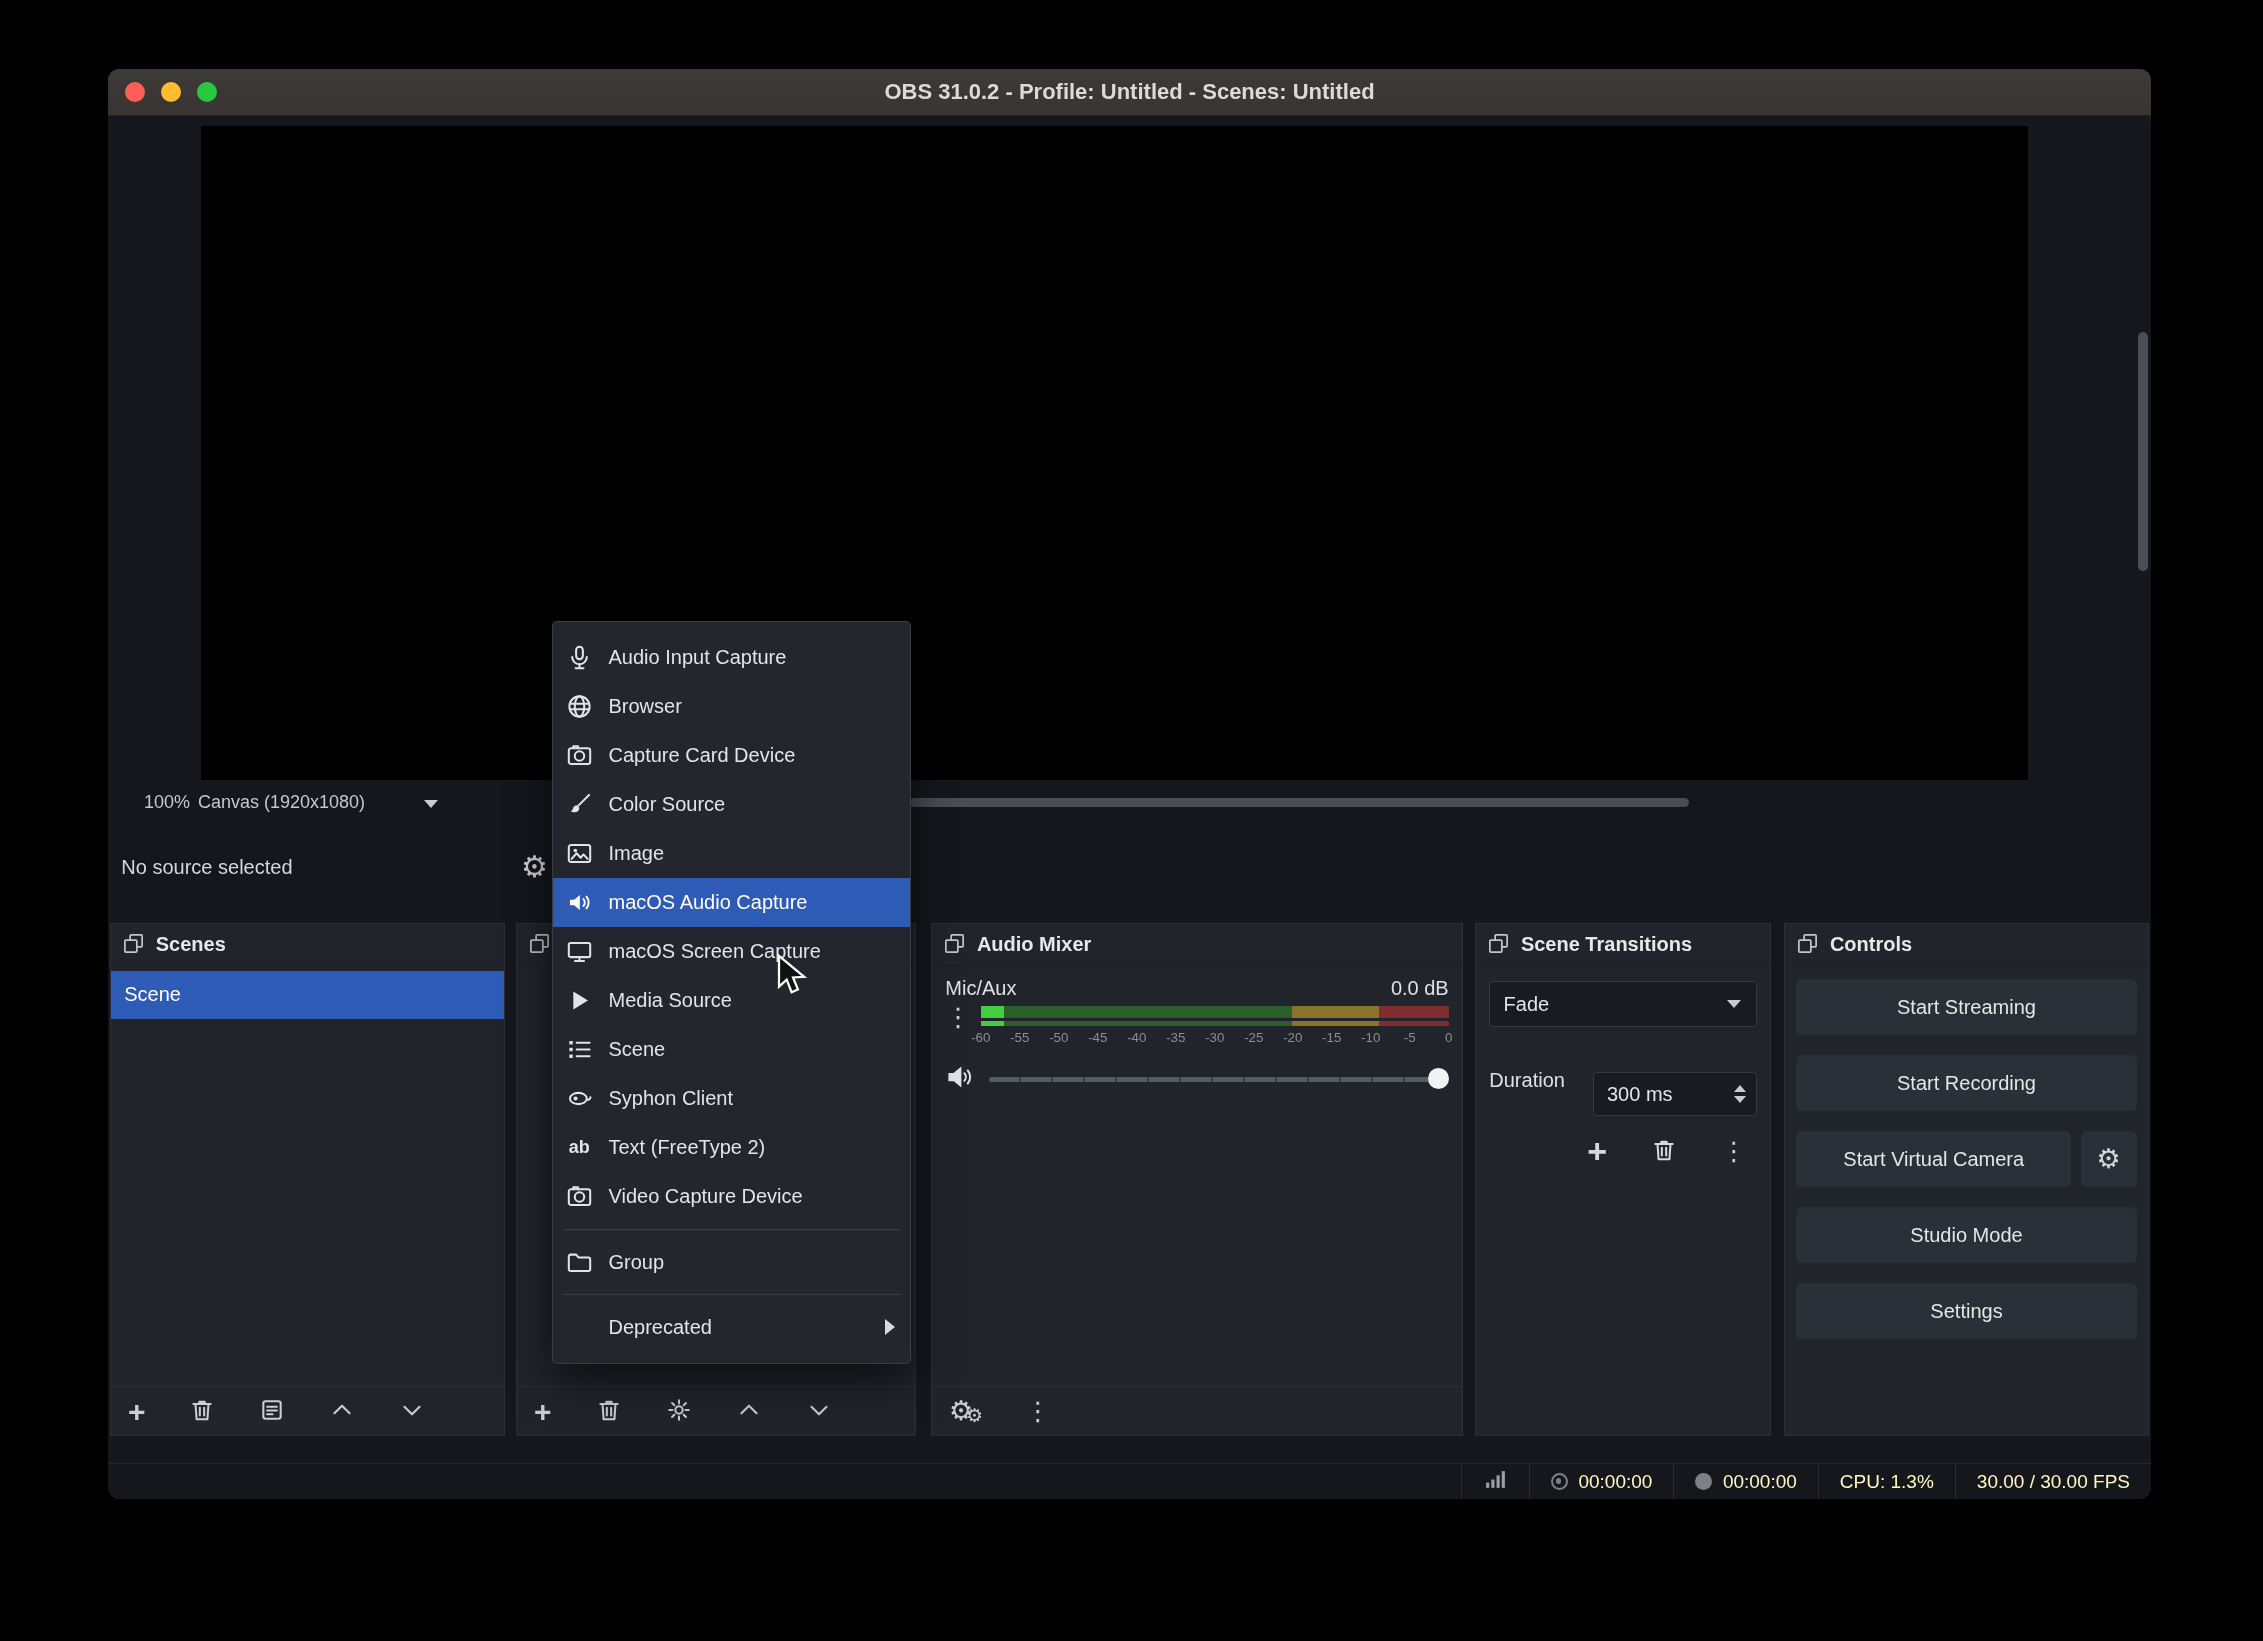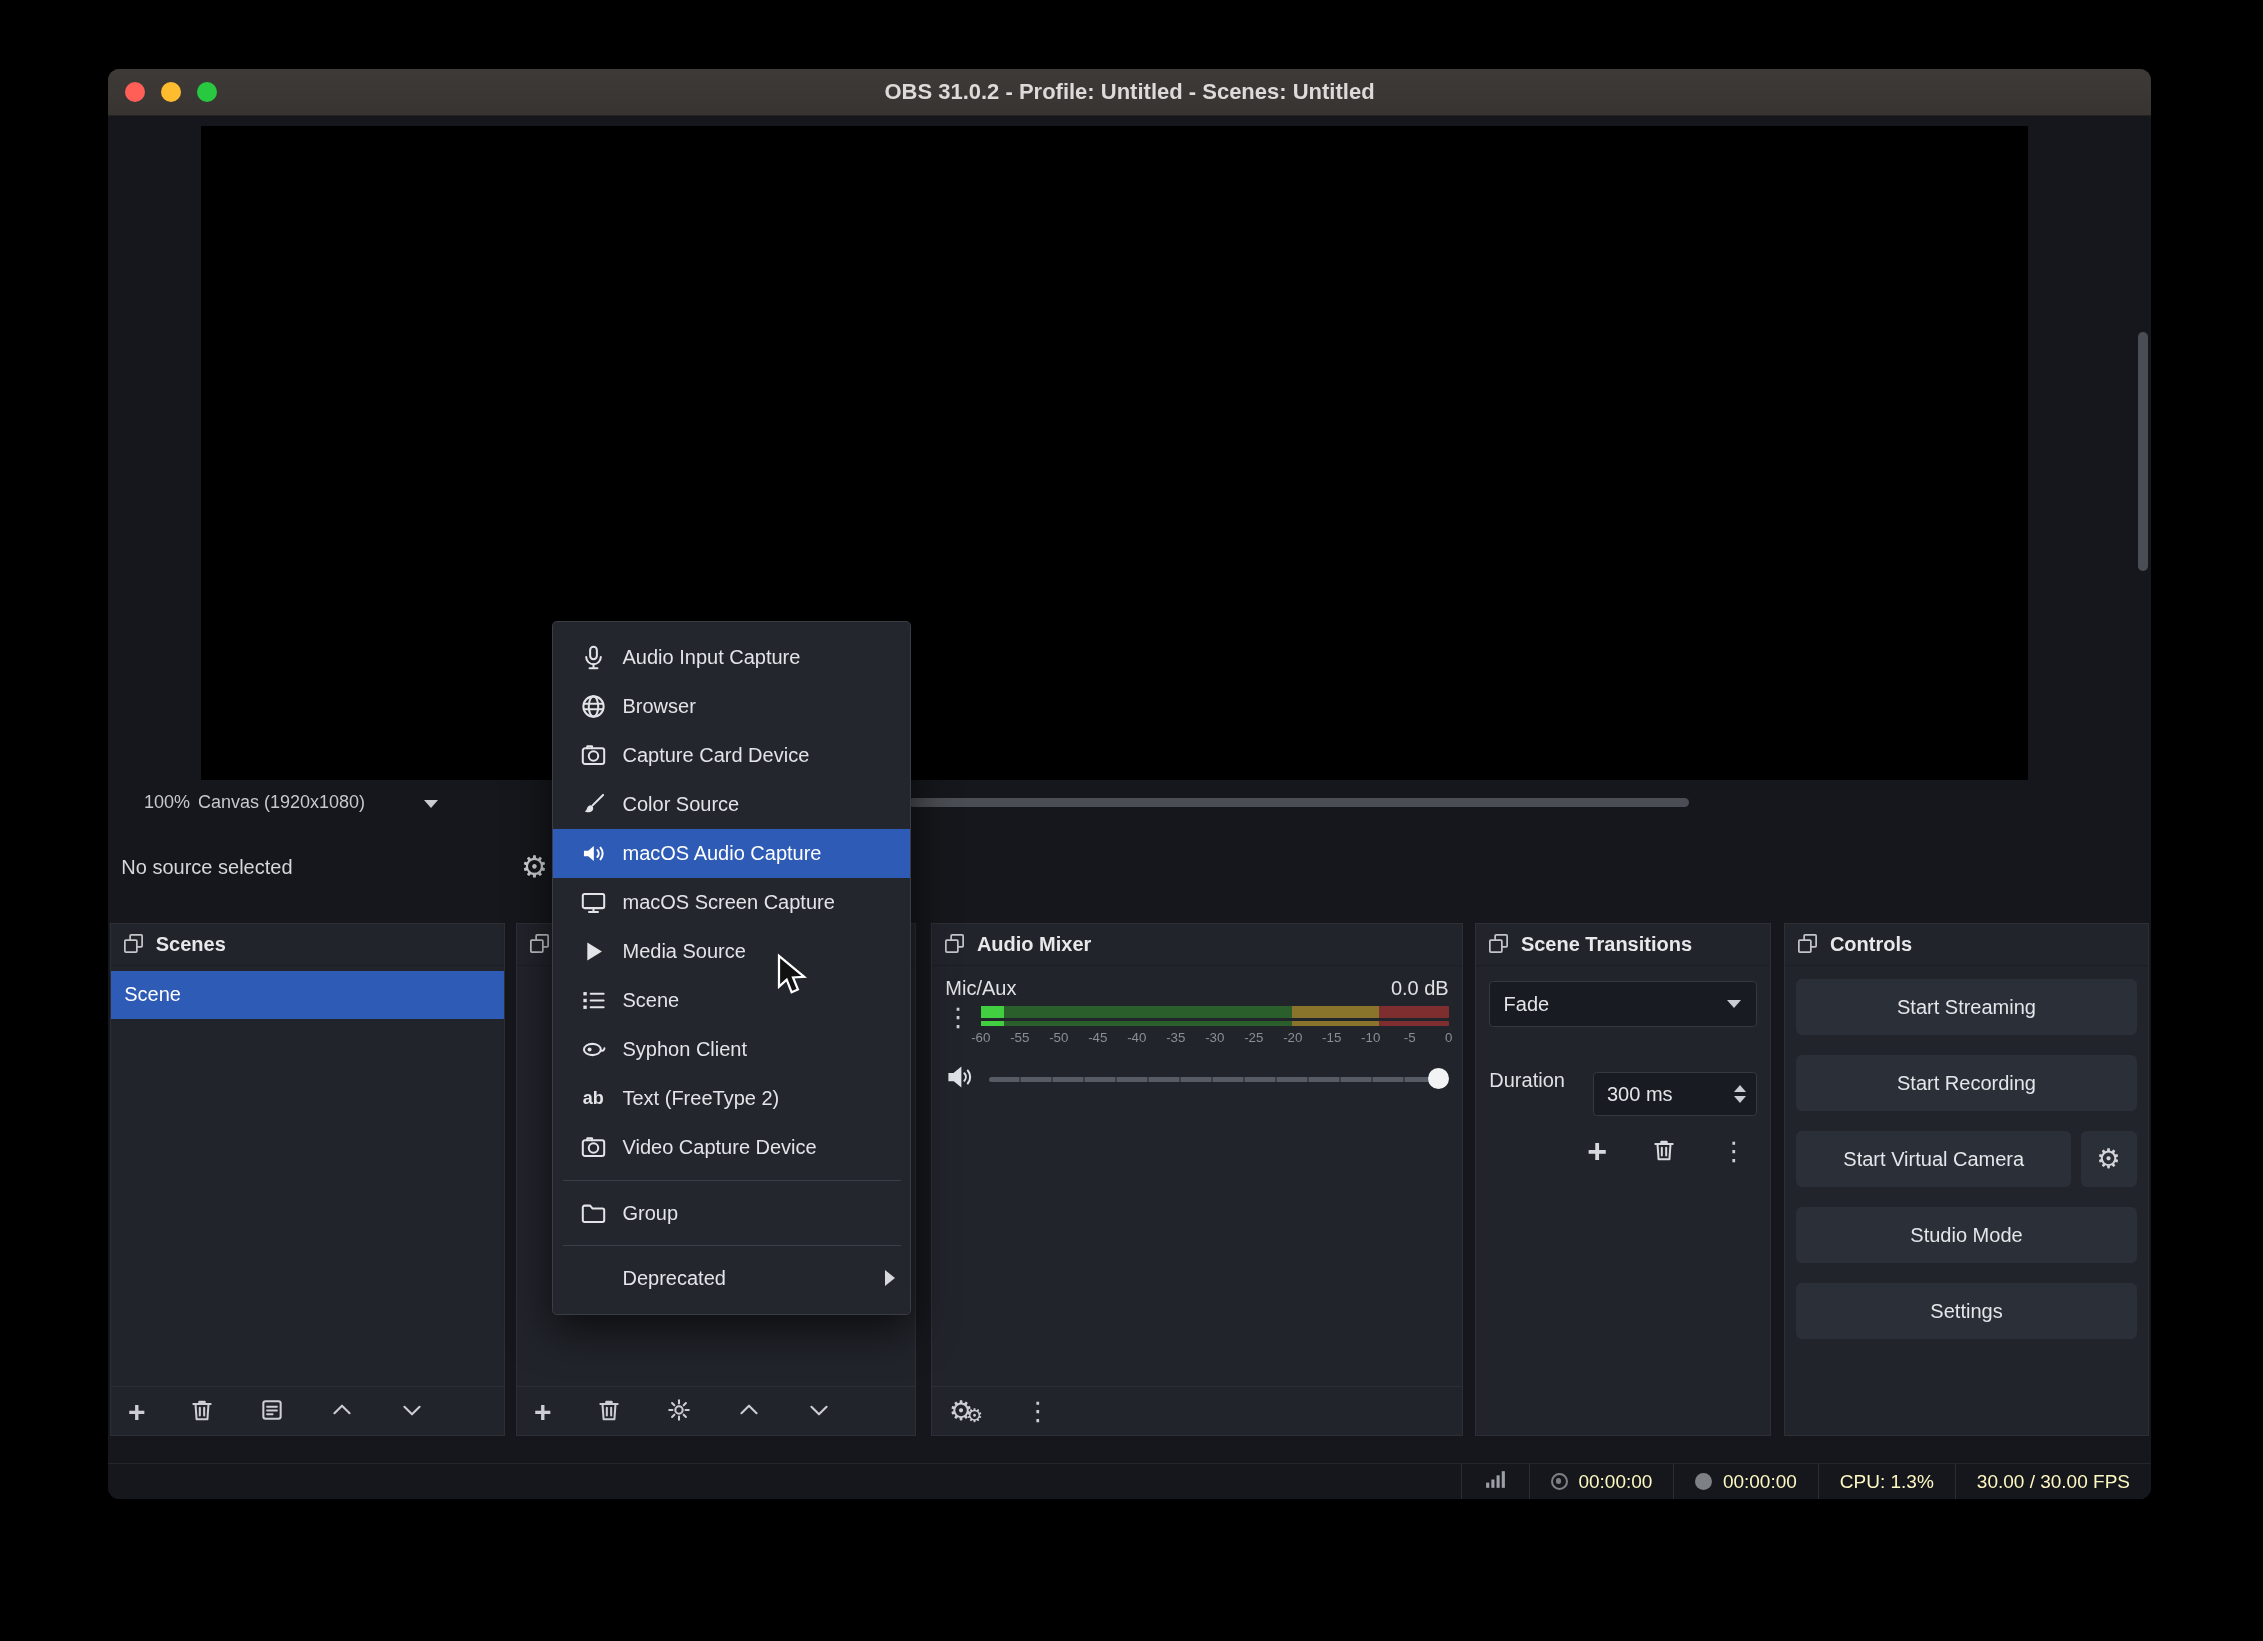--- a/index.html
+++ b/index.html
@@ -100,21 +100,21 @@
   .btn { height:56px; background:#2b2f37; border-radius:5.7px; display:flex; align-items:center; justify-content:center;
          font-size:20px; color:#e4e6e9; }
   .vcam-row { display:flex; gap:9.5px; }
   .vcam-row .btn.main { flex:1; }
   .btn.square { width:56px; font-size:27px; color:#d3d5d9; }
 
   
   .context-menu { position:absolute; left:444px; top:505px; width:359px; background:#23262d;
                   border:1px solid #3a3d45; border-radius:4.8px; padding:11.4px 0;
                   box-shadow:0 15px 44px rgba(0,0,0,.65); z-index:30; }
-  .menu-item { height:49px; display:flex; align-items:center; gap:15px; padding:0 15px 0 26px; font-size:20px; color:#e2e4e8; }
+  .menu-item { height:49px; display:flex; align-items:center; gap:15px; padding:0 15px 0 12px; font-size:20px; color:#e2e4e8; }
   .menu-item.selected { background:#2d5bb5; color:#fff; }
   .mi-icon { width:28.5px; height:28.5px; display:flex; align-items:center; justify-content:center; flex:0 0 28.5px; }
   .mi-icon svg { width:27px; height:27px; stroke:currentColor; fill:none; stroke-width:1.8; stroke-linecap:round; stroke-linejoin:round; }
   .mi-ab { font-size:18px; font-weight:bold; color:currentColor; }
   .menu-sep { height:1px; background:#3a3e46; margin:7.6px 9.5px; }
   .submenu-arrow { margin-left:auto; width:0; height:0; border-top:8.6px solid transparent; border-bottom:8.6px solid transparent; border-left:10.5px solid #d6d8dc; }
 
   .cursor { position:absolute; left:666px; top:837px; z-index:40; }
 
   
@@ -395,20 +395,30 @@
         </div>
         <div class="menu-item">
           <span class="mi-icon">
             <svg viewBox="0 0 24 24">
                 <path d="M20.5 3.5L11.2 12.8"></path>
                 <path fill="currentColor" stroke="none" d="M10.8 13.2c1.3 1.2 1.3 3.3 0 4.5-1.6 1.5-5 1.7-6.5.2 1.9-.5 1.5-2.4 2.5-3.7 1-1.4 2.8-2.2 4-1z"></path>
               </svg>
           </span>
           <span>Color Source</span>
         </div>
+        <div class="menu-item">
+          <span class="mi-icon">
+            <svg viewBox="0 0 24 24">
+                <rect x="2.5" y="4.5" width="19" height="15" rx="2"></rect>
+                <circle cx="8.3" cy="9.3" r="1.6" fill="currentColor" stroke="none"></circle>
+                <path d="M5 16.8l4.4-5 3.6 4 2.6-3 3.6 4"></path>
+              </svg>
+          </span>
+          <span>Image</span>
+        </div>
         <div class="menu-item selected">
           <span class="mi-icon">
             <svg viewBox="0 0 24 24">
                 <path fill="currentColor" stroke="none" d="M3.5 9.5h3.8l5-4.2v13.4l-5-4.2H3.5z"></path>
                 <path d="M15.5 9a4.5 4.5 0 0 1 0 6M18.2 6.8a8 8 0 0 1 0 10.4"></path>
               </svg>
           </span>
           <span>macOS Audio Capture</span>
         </div>
         <div class="menu-item">

